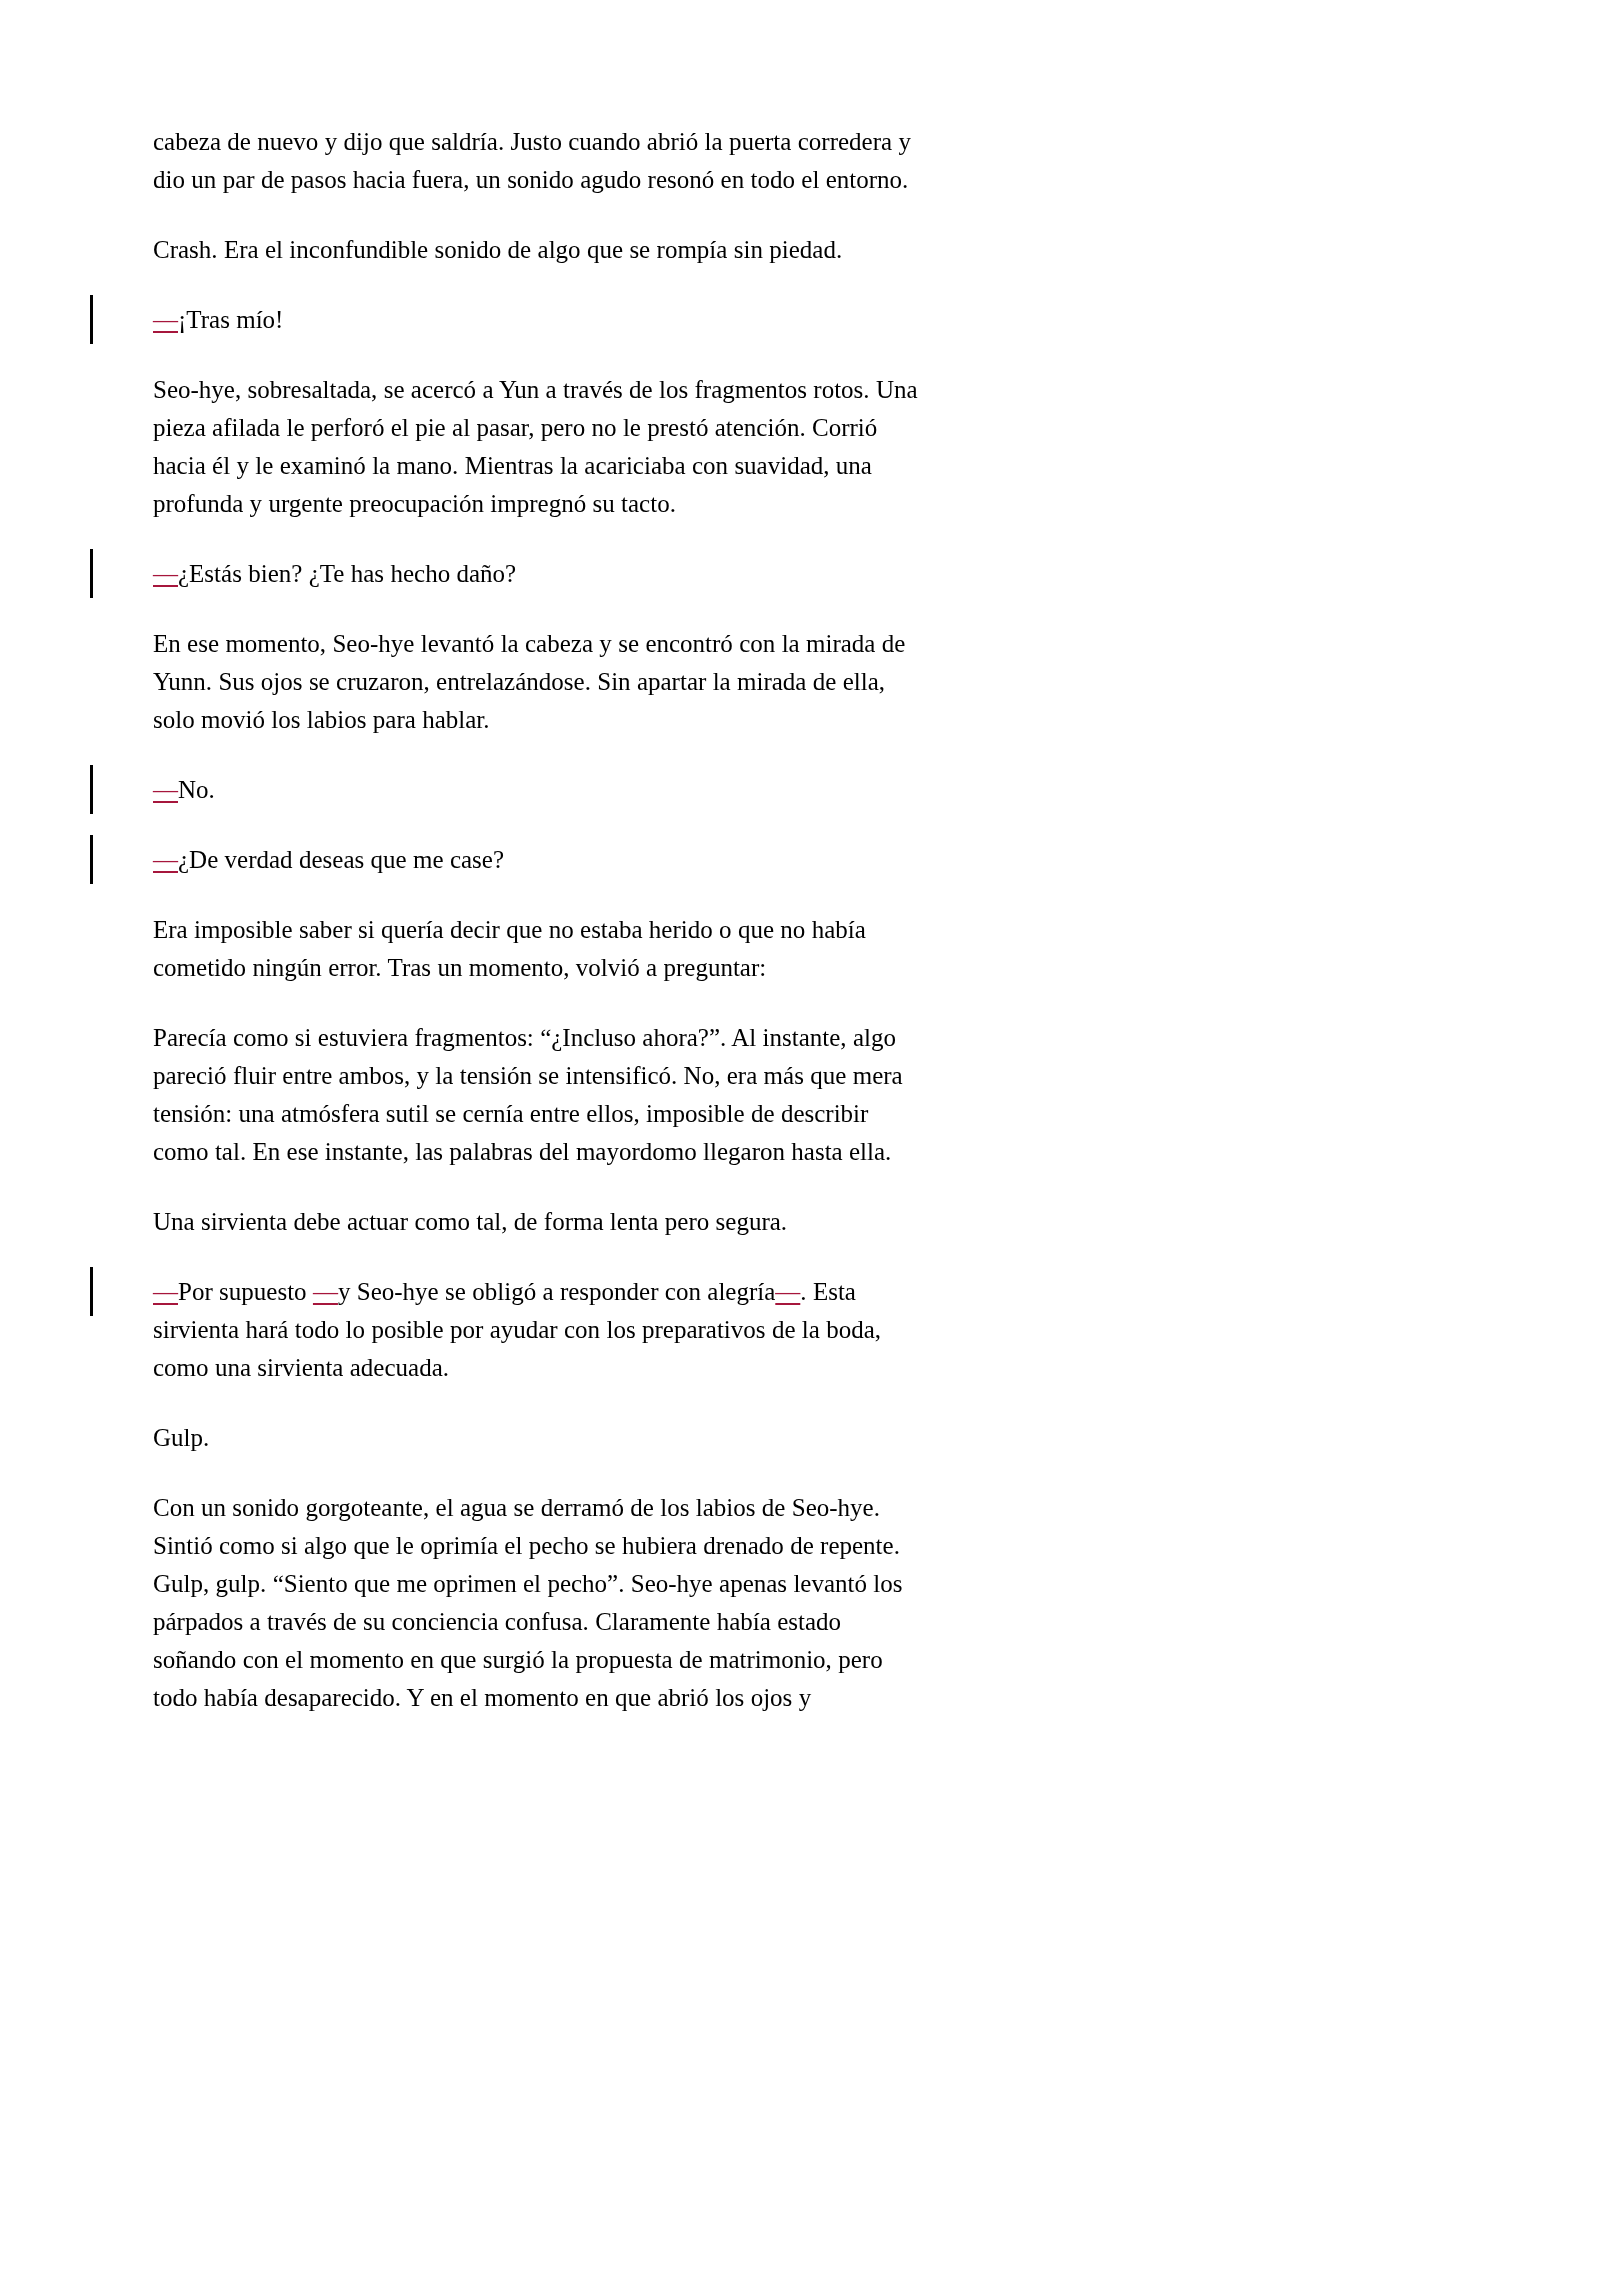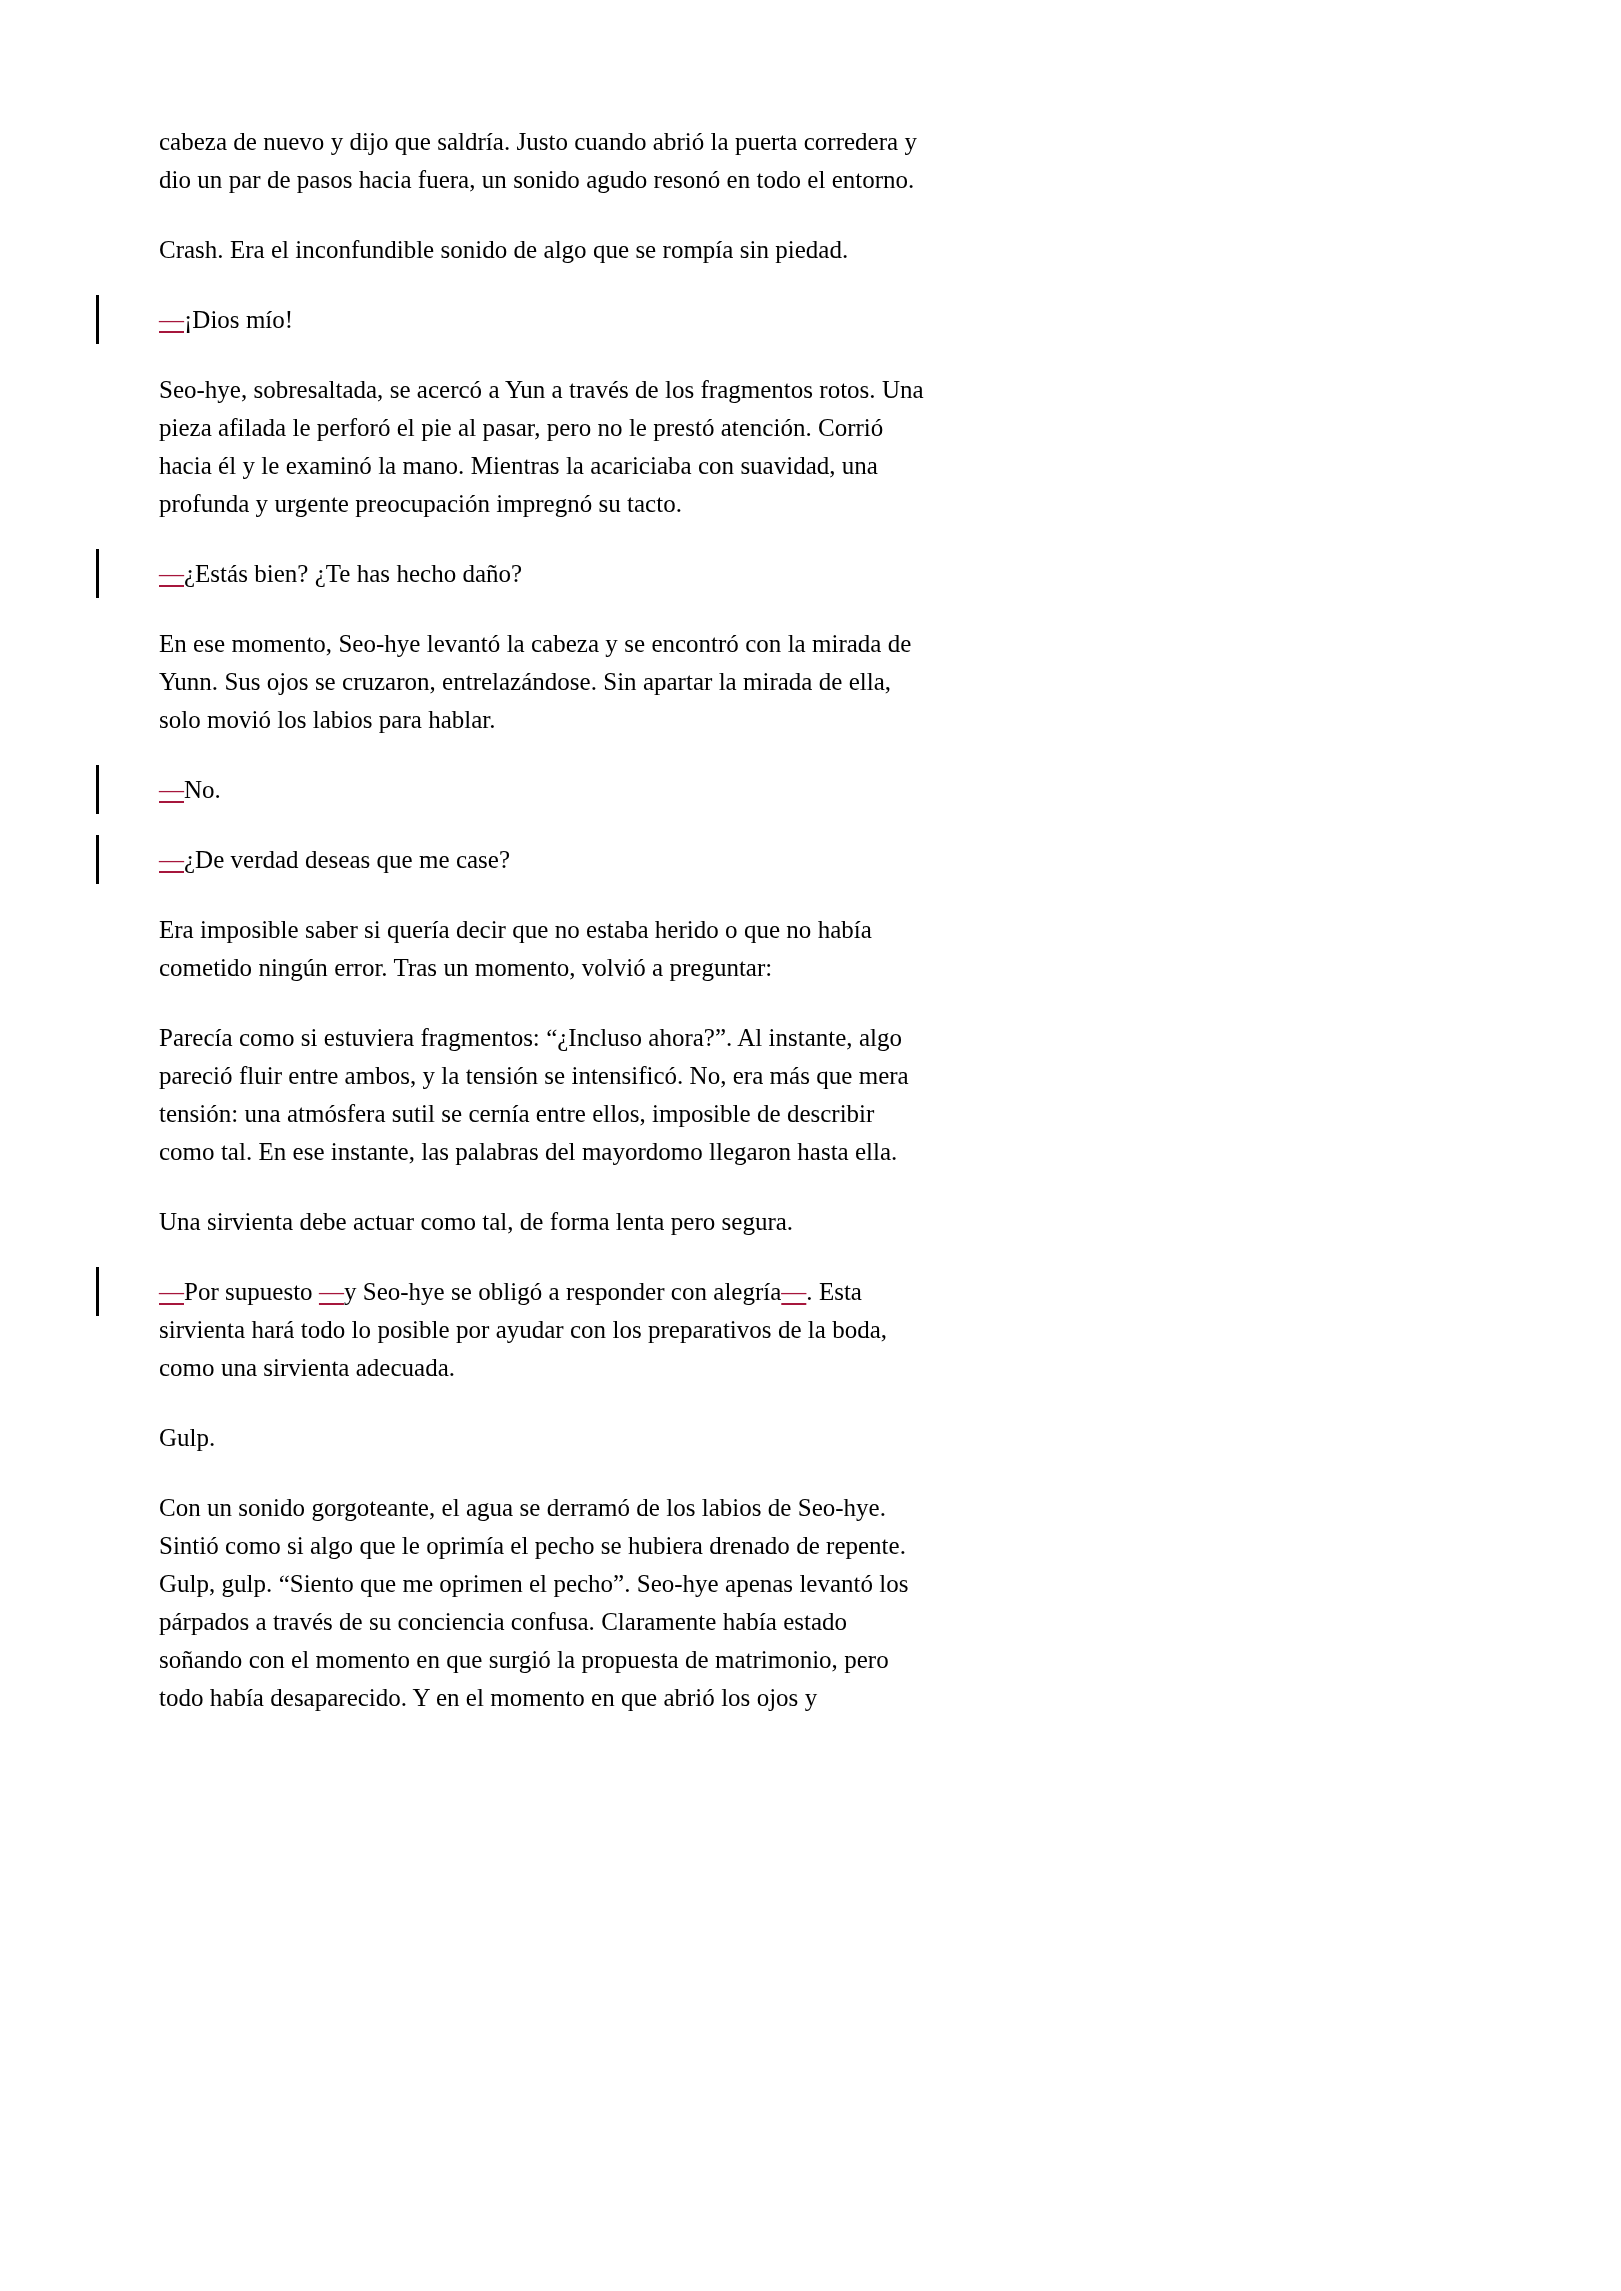--- a/index.html
+++ b/index.html
@@ -18,21 +18,20 @@
     height: 2292px;
     background: #ffffff;
     box-sizing: border-box;
     overflow: hidden;
   }
   .content {
     position: absolute;
     left: 153px;
     top: 123px;
     width: 774px;
-    margin-left: 6px;
   }
   p.para {
     position: relative;
     margin: 0 0 32px 0;
     font-size: 25px;
     line-height: 38px;
     text-align: left;
     color: #000000;
     word-spacing: 0.1px;
   }
@@ -79,21 +78,21 @@
     <p class="para">
       <span>cabeza de nuevo y dijo que saldría. Justo cuando abrió la puerta corredera y dio un par de pasos hacia fuera, un sonido agudo resonó en todo el entorno.</span>
     </p>
 
     <p class="para">
       <span class="it">Crash</span><span>. Era el inconfundible sonido de algo que se rompía sin piedad.</span>
     </p>
 
 
     <p class="para changed">
-      <span class="dash">—</span><span>¡Dios mío!</span>
+      <span class="dash">—</span><span>¡Tras mío!</span>
     </p>
 
     <p class="para">
       <span>Seo-hye, sobresaltada, se acercó a Yun a través de los fragmentos rotos. Una pieza afilada le perforó el pie al pasar, pero no le prestó atención. Corrió hacia él y le examinó la mano. Mientras la acariciaba con suavidad, una profunda y urgente preocupación impregnó su tacto.</span>
     </p>
 
     <p class="para changed">
       <span class="dash">—</span><span>¿Estás bien? ¿Te has hecho daño?</span>
     </p>
 

